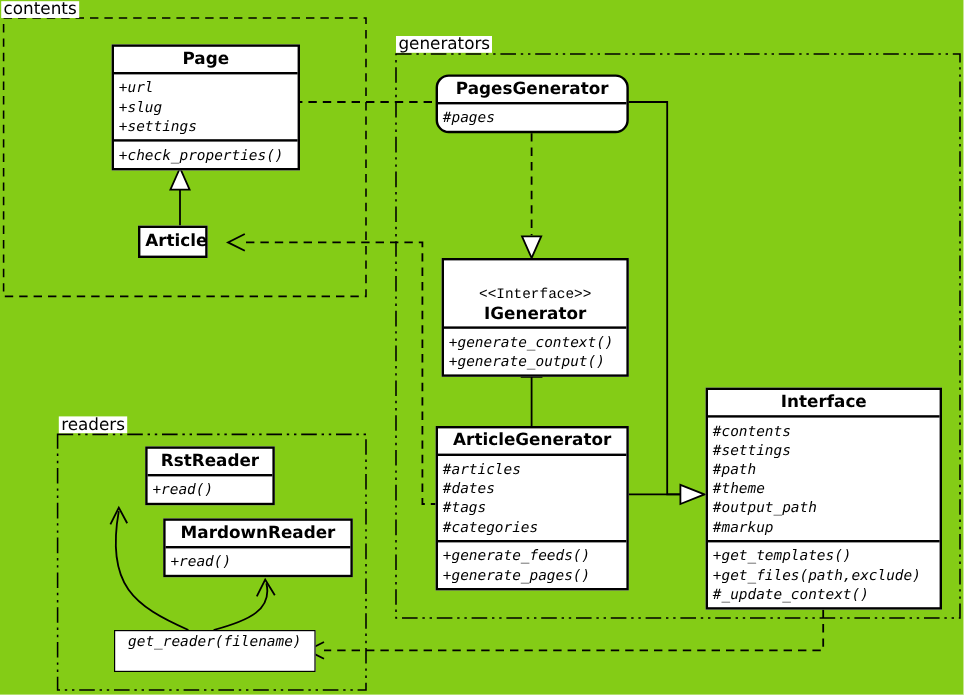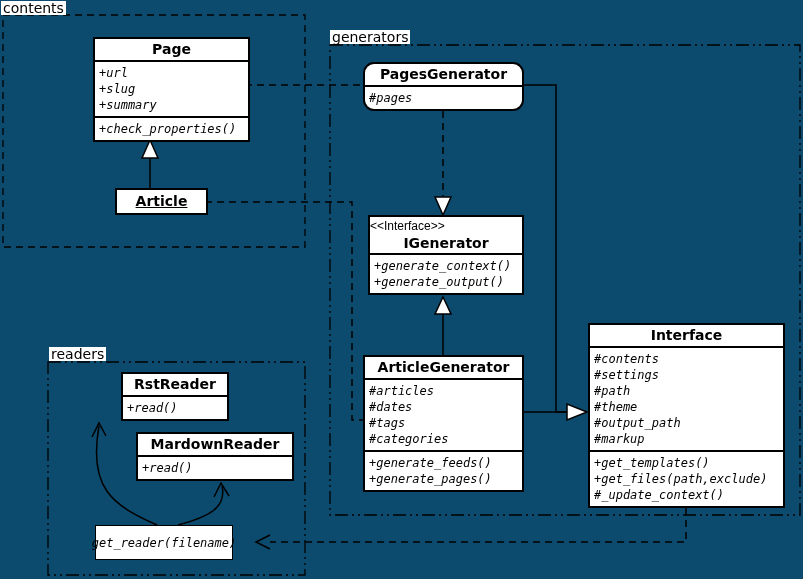--- a/index.html
+++ b/index.html
@@ -1,50 +1,50 @@
 <!DOCTYPE html>
 <html><head>
 <meta charset="utf-8">
 <style>
   html,body{margin:0;padding:0;background:#fff;}
-  .canvas{position:relative;width:803px;height:579px;background:#0c4a6e;overflow:hidden;
+  .canvas{position:relative;width:803px;height:579px;background:#84cc16;overflow:hidden;
           font-family:"DejaVu Sans",sans-serif;color:#000;}
   svg.layer{position:absolute;left:0;top:0;z-index:1;}
 
   
   .pkg{fill:none;stroke:#000;stroke-width:1.3;}
   .pkg-dash{stroke-dasharray:7 5;}
   .pkg-dashdot{stroke-dasharray:13 4 2 4 2 4;}
   .solid{fill:none;stroke:#000;stroke-width:1.5;}
   .dashed{fill:none;stroke:#000;stroke-width:1.5;stroke-dasharray:7 5;}
   .vee{fill:none;stroke:#000;stroke-width:1.5;}
   .tri{fill:#fff;stroke:#000;stroke-width:1.5;}
 
   
   .uml-box{position:absolute;z-index:2;background:#fff;border:2px solid #000;box-sizing:border-box;}
   .uml-title{font-family:"DejaVu Sans",sans-serif;font-weight:bold;font-size:14px;line-height:21px;
              text-align:center;padding:0 4px;white-space:nowrap;}
-  .uml-stereo{font-family:Liberation Sans, sans-serif;font-size:12px;line-height:14px;
-              padding-top:2px;white-space:nowrap;}
+  .uml-stereo{font-family:Liberation Mono, monospace;font-size:12px;line-height:14px;
+              text-align:center;padding-top:21px;white-space:nowrap;}
   .uml-sec{border-top:2px solid #000;padding:3px 4px;}
   .uml-line{font-family:"DejaVu Sans Mono",monospace;font-size:12px;line-height:16px;white-space:pre;font-style:italic;}
 
   
   .box-page{left:72px;top:37px;width:157px;margin-left:21px;}
-  .box-article{left:115px;top:188px;width:93px;text-decoration:underline;}
+  .box-article{left:115px;top:188px;width:58px;}
   .box-article .uml-title{line-height:23px;}
   .box-pagesgen{left:363px;top:62px;width:161px;border-radius:11px;}
   .box-igen{left:368px;top:215px;width:156px;}
   .box-igen .uml-title{line-height:20px;}
   .box-articlegen{left:363px;top:355px;width:161px;}
   .box-generator{left:588px;top:323px;width:197px;}
   .box-rstreader{left:73px;top:372px;width:108px;margin-left:48px;}
   .box-mdreader{left:136px;top:432px;width:158px;}
-  .box-getreader{left:95px;top:525px;width:138px;height:35px;border-width:1px;
-                 display:flex;align-items:center;justify-content:center;}
+  .box-getreader{left:95px;top:525px;width:168px;height:35px;border-width:1px;
+                 display:flex;align-items:flex-start;justify-content:center;}
 
   
   .pkg-label{position:absolute;z-index:2;font-size:14px;line-height:14px;background:#fff;padding:0 2px;white-space:nowrap;}
   .lbl-contents{left:1px;top:1px;}
   .lbl-generators{left:330px;top:30px;}
   .lbl-readers{left:49px;top:347px;}
 </style>
 </head>
 <body>
 
@@ -87,21 +87,21 @@
 
   <div class="pkg-label lbl-contents">contents</div>
   <div class="pkg-label lbl-generators">generators</div>
   <div class="pkg-label lbl-readers">readers</div>
 
   <div class="uml-box box-page">
     <div class="uml-title">Page</div>
     <div class="uml-sec">
       <div class="uml-line">+url</div>
       <div class="uml-line">+slug</div>
-      <div class="uml-line">+summary</div>
+      <div class="uml-line">+settings</div>
     </div>
     <div class="uml-sec">
       <div class="uml-line">+check_properties()</div>
     </div>
   </div>
 
   <div class="uml-box box-article">
     <div class="uml-title">Article</div>
   </div>
 

